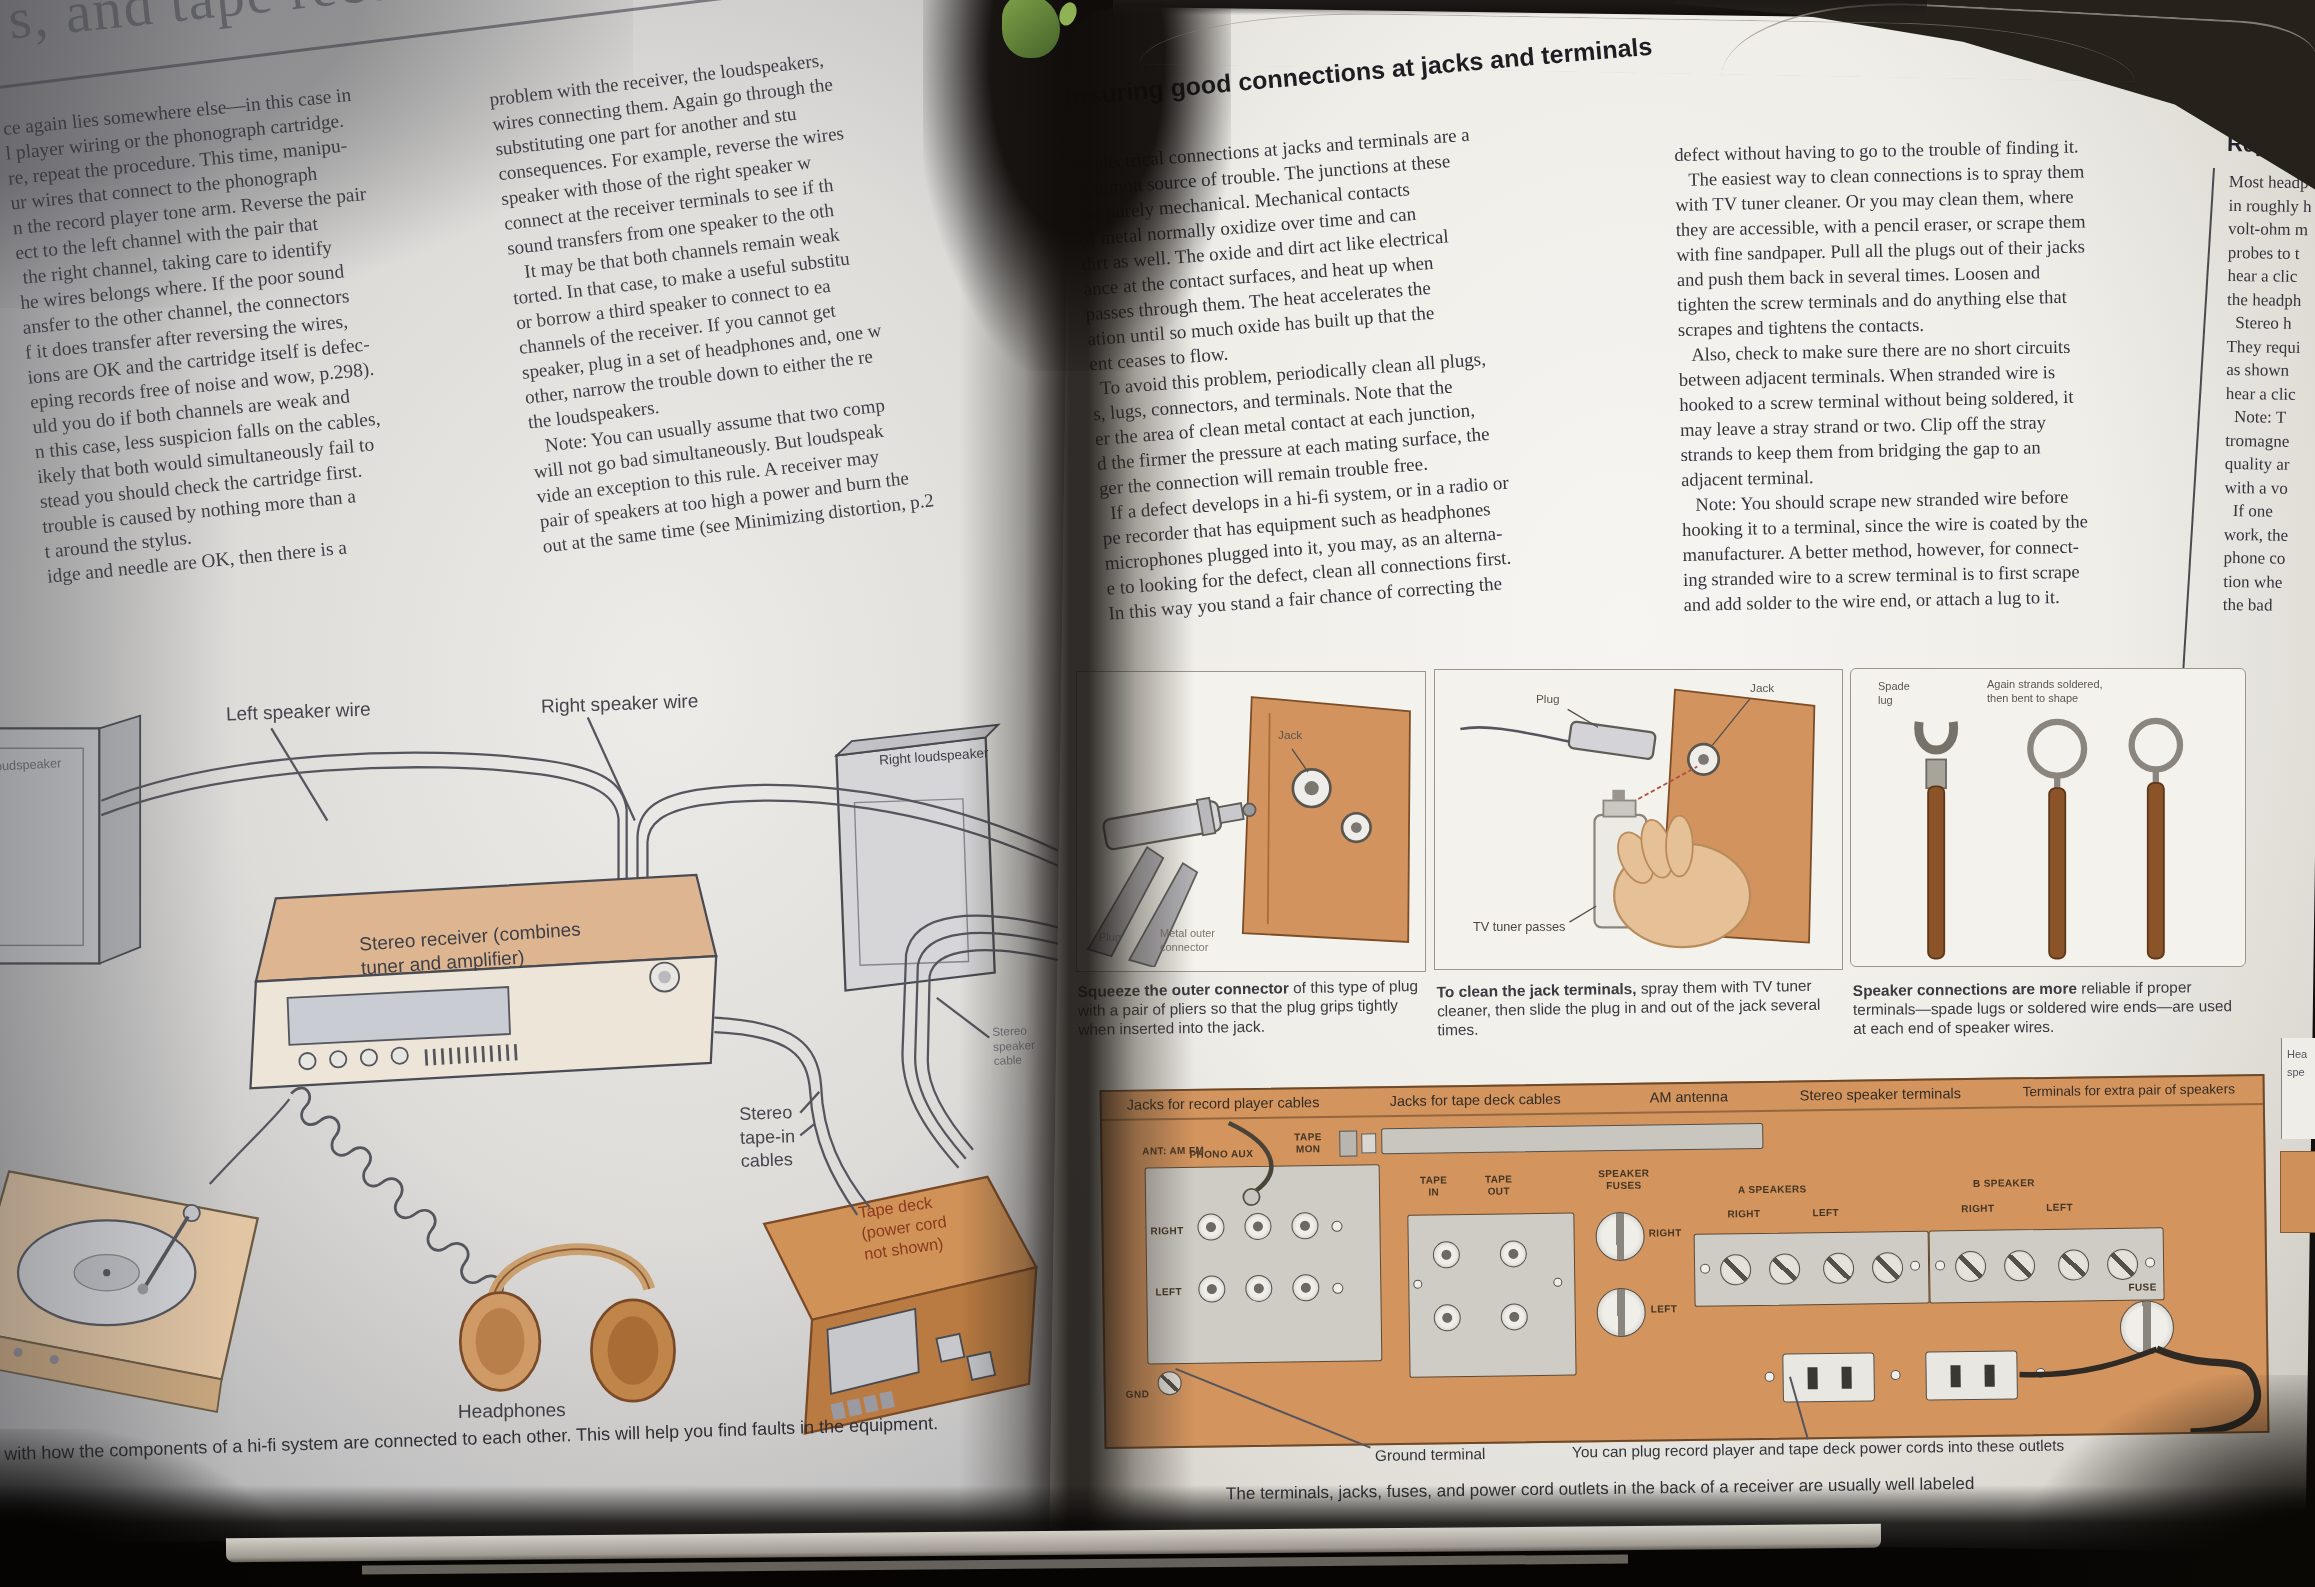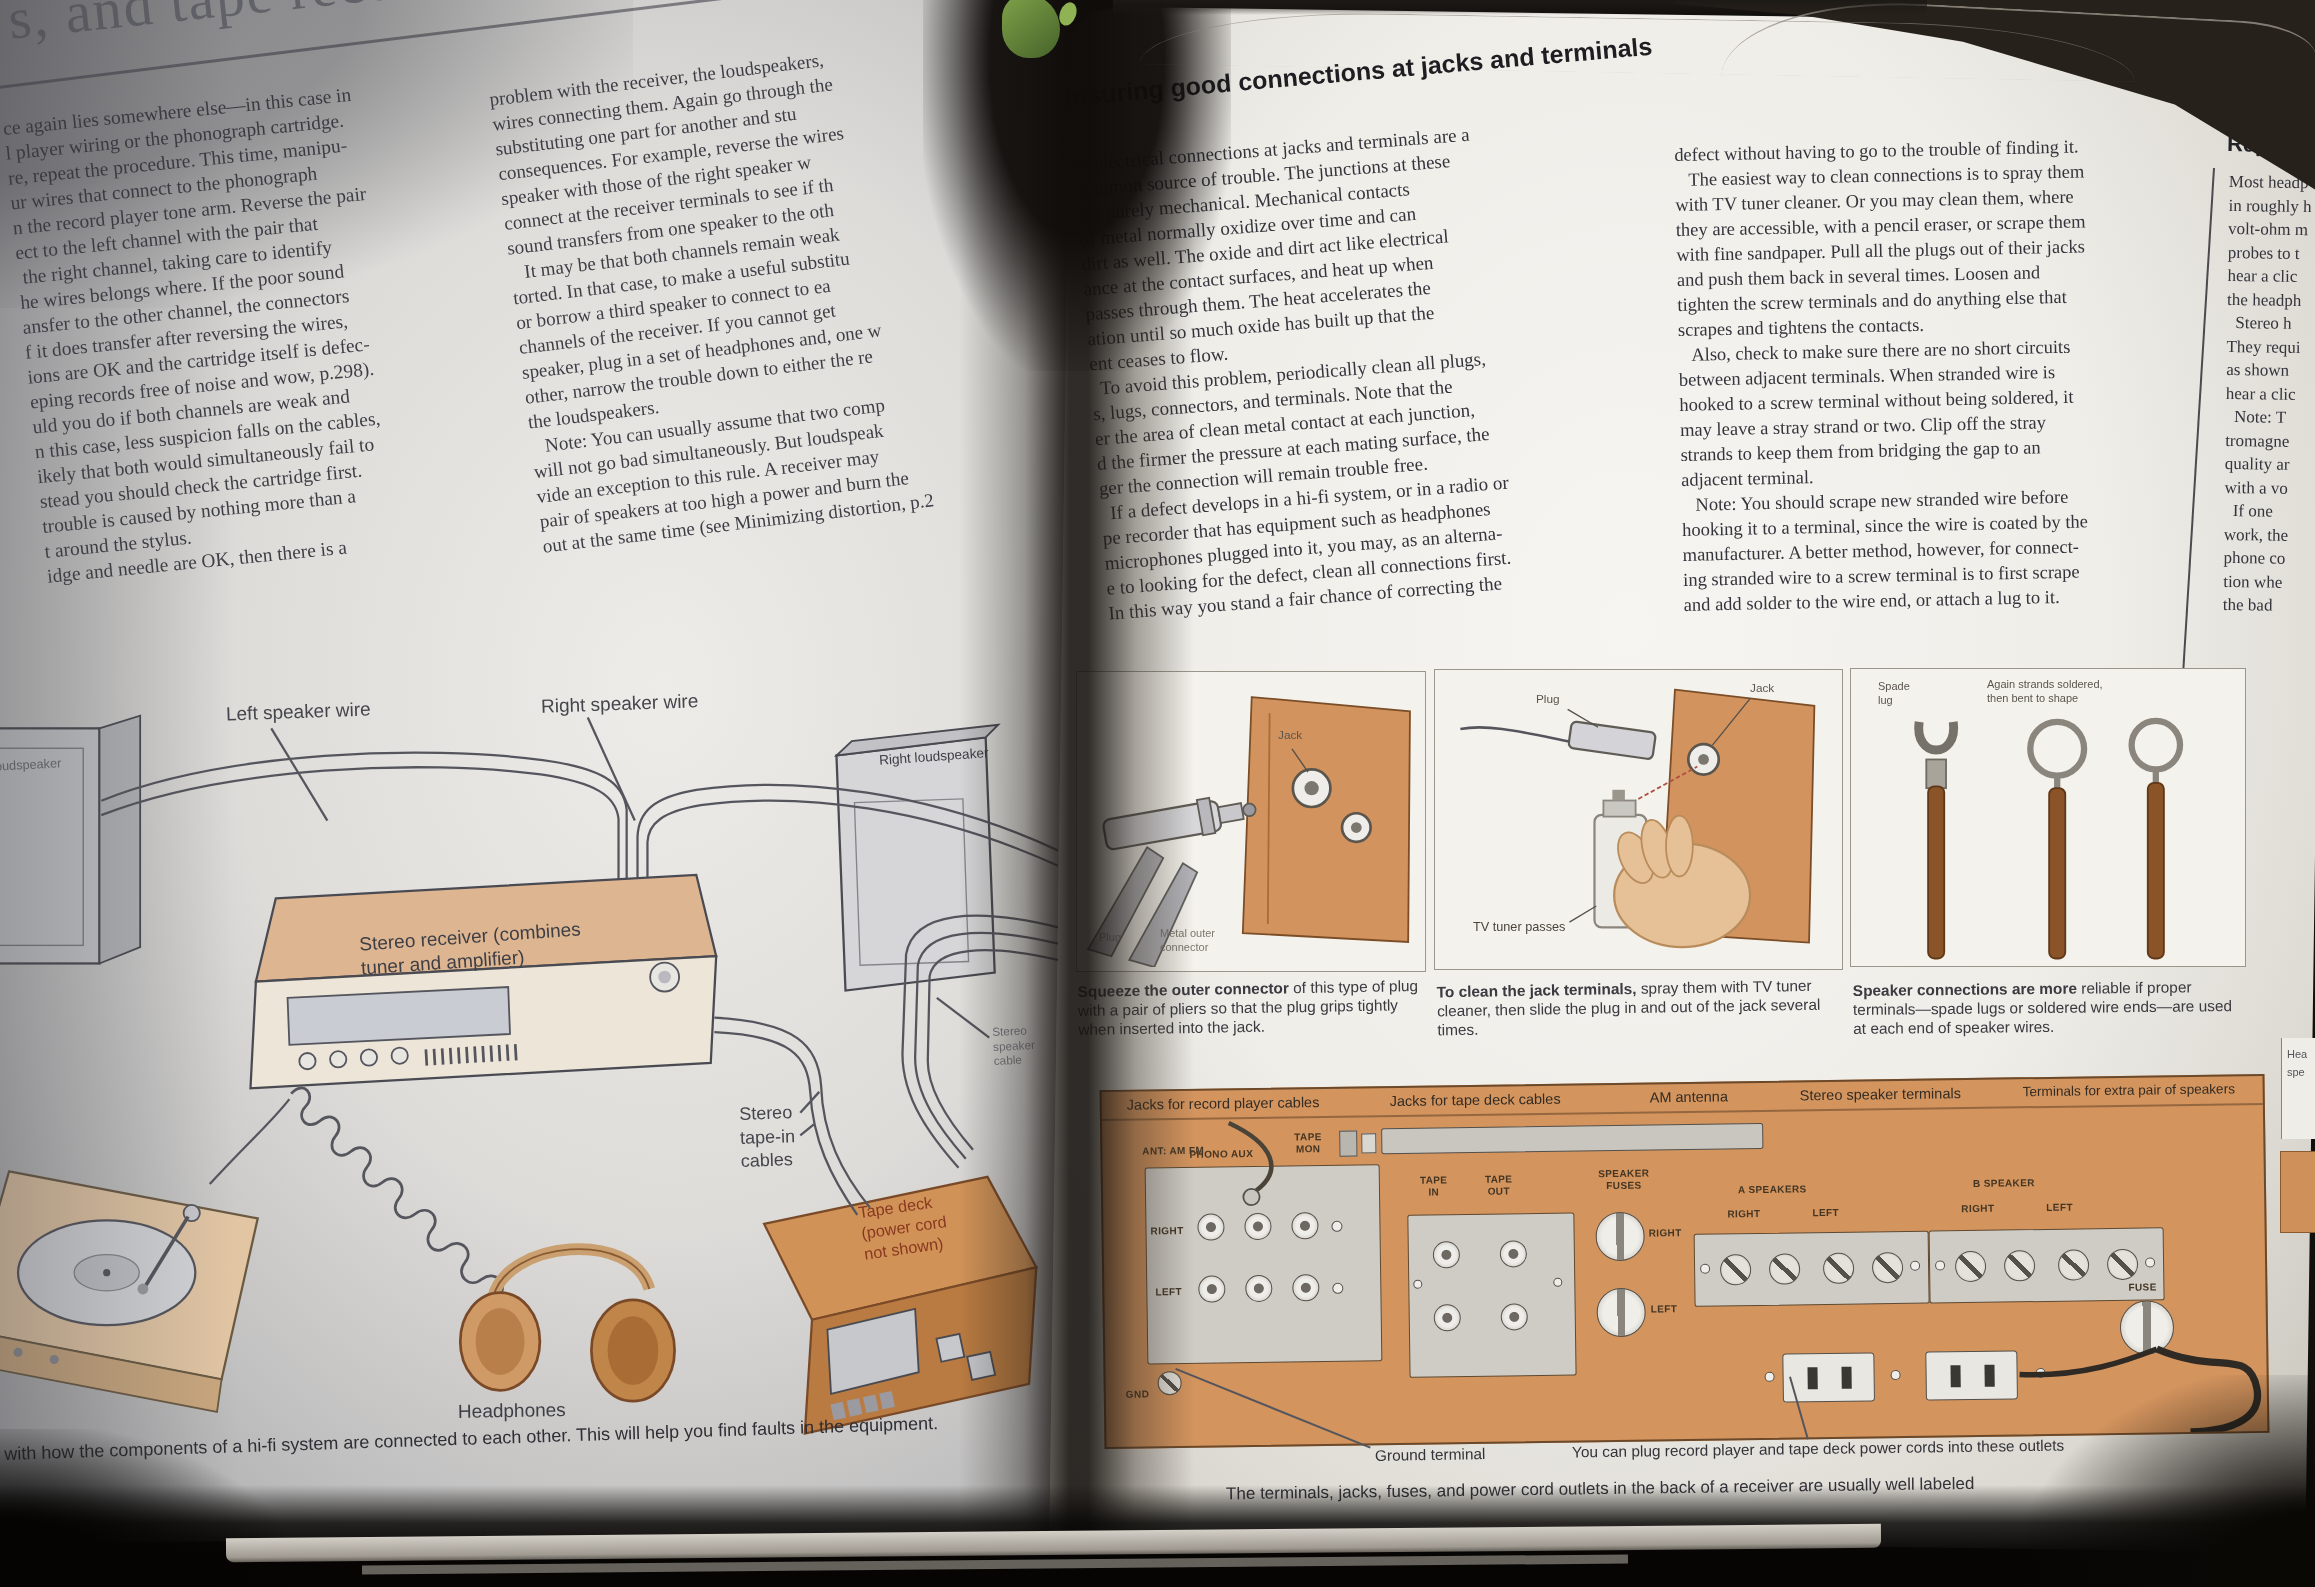--- a/index.html
+++ b/index.html
@@ -289,21 +289,21 @@
       <ellipse cx="273" cy="197" rx="15" ry="34" fill="#e6c096" stroke="#b98c5c" stroke-width="2"></ellipse>
       <line x1="148" y1="44" x2="182" y2="64" stroke="#55504a" stroke-width="1.5"></line>
       <line x1="352" y1="32" x2="310" y2="84" stroke="#55504a" stroke-width="1.5"></line>
       <line x1="150" y1="282" x2="180" y2="264" stroke="#55504a" stroke-width="1.5"></line>
     </svg>
     <div class="abs lbl" style="left:101px;top:22px;font-size:11.8px;color:#5a564e;">Plug</div>
     <div class="abs lbl" style="left:315px;top:11px;font-size:11.8px;color:#5a564e;">Jack</div>
     <div class="abs lbl" style="left:38px;top:250px;font-size:12.7px;color:#4a463e;">TV tuner passes</div>
   </div>
 
-  <div class="abs panel" style="left:1850px;top:668px;width:394px;height:297px;">
+  <div class="abs panel" style="left:1850px;top:668px;width:394px;height:297px;border-radius:6px;">
     <svg width="390" height="293" viewBox="0 0 435 325">
       <path d="M76,58 C70,100 120,100 114,58" fill="none" stroke="#76726a" stroke-width="10"></path>
       <rect x="84" y="100" width="22" height="32" fill="#a8a49c" stroke="#6e6a62" stroke-width="2"></rect>
       <rect x="86" y="130" width="18" height="192" rx="7" fill="#8a5328" stroke="#5e3818" stroke-width="2"></rect>
       <circle cx="230" cy="88" r="30" fill="none" stroke="#8a867e" stroke-width="7"></circle>
       <line x1="230" y1="118" x2="230" y2="134" stroke="#8a867e" stroke-width="7"></line>
       <rect x="221" y="132" width="18" height="190" rx="7" fill="#8a5328" stroke="#5e3818" stroke-width="2"></rect>
       <circle cx="340" cy="84" r="27" fill="none" stroke="#8a867e" stroke-width="7"></circle>
       <line x1="340" y1="111" x2="340" y2="128" stroke="#8a867e" stroke-width="7"></line>
       <rect x="331" y="126" width="18" height="196" rx="7" fill="#8a5328" stroke="#5e3818" stroke-width="2"></rect>

